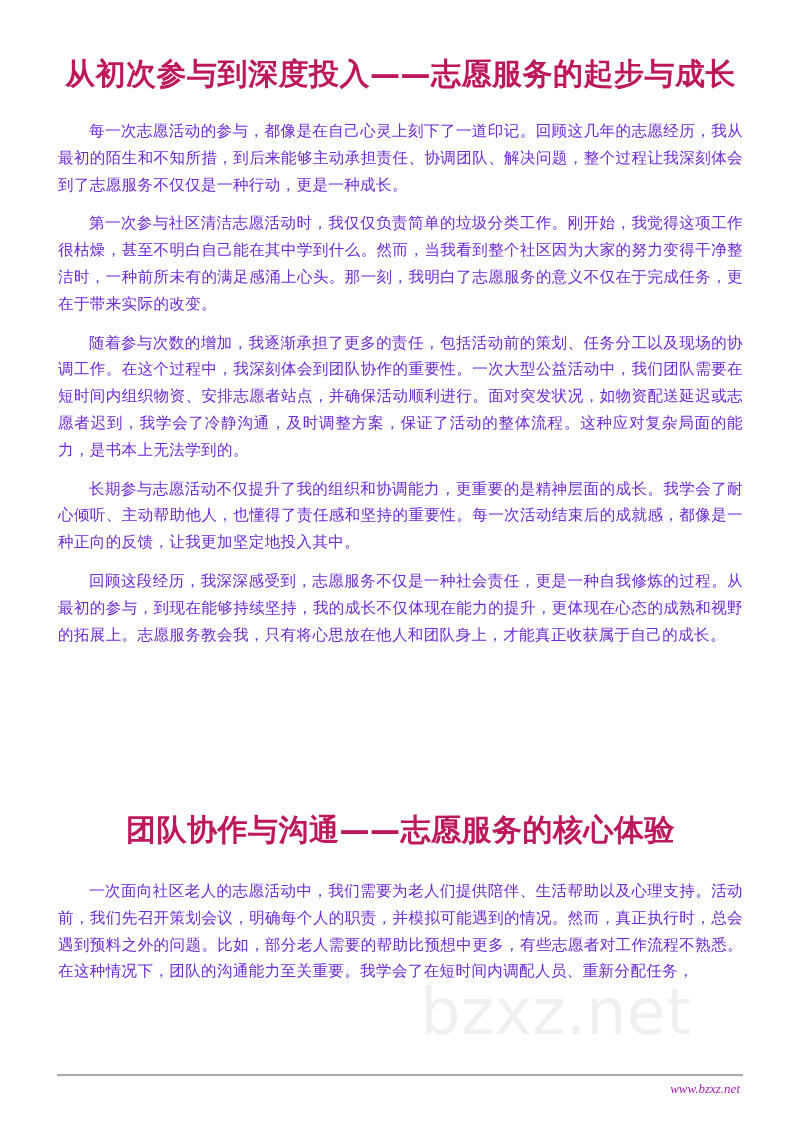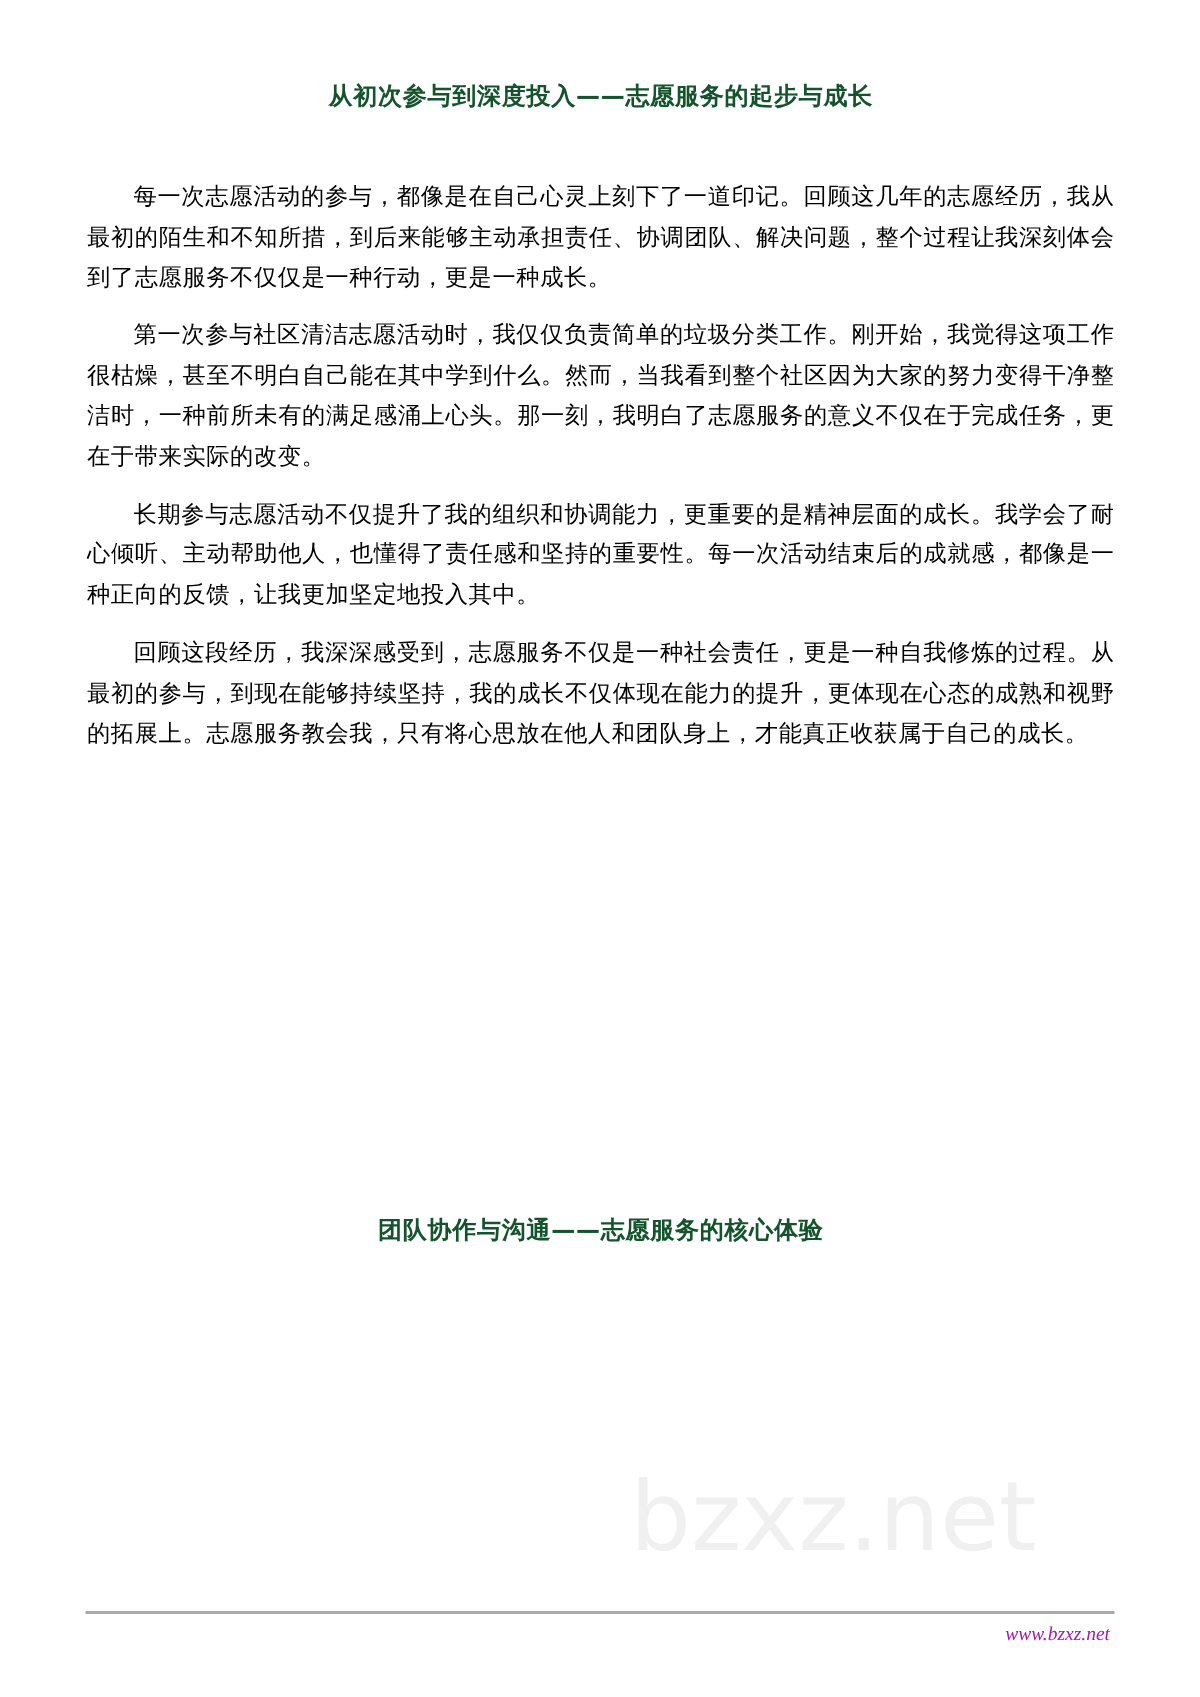--- a/index.html
+++ b/index.html
@@ -1,26 +1,26 @@
 <!DOCTYPE html>
 <html><head>
 <meta charset="utf-8">
 <style>
   html, body { margin: 0; padding: 0; background: #ffffff; }
   body { width: 800px; height: 1131px; position: relative; overflow: hidden; }
   .page { position: absolute; left: 58px; top: 0; width: 685px; color: #222; }
   .title {
     font-family: "DejaVu Sans", "Liberation Sans", sans-serif;
-    font-size: 16px; font-weight: bold; text-align: center; color: #14532d;
+    font-size: 30px; font-weight: bold; text-align: center; color: #be185d;
     margin: 0; letter-spacing: 0.5px;
   }
   .para {
     font-family: "DejaVu Serif", "Liberation Serif", serif;
     font-size: 15.5px; line-height: 26.8px; text-indent: 2em; margin: 0 0 12px 0;
-    text-align: justify; color: #000000; letter-spacing: 0.4px;
+    text-align: justify; color: #6d28d9; letter-spacing: 0.4px;
   }
   .sec1-title { position: absolute; top: 54px; left: 0; width: 685px; }
   .sec1-body { position: absolute; top: 118px; left: 0; width: 685px; }
   .sec2-title { position: absolute; top: 810px; left: 0; width: 685px; }
   .sec2-body { position: absolute; top: 878px; left: 0; width: 685px; }
   .footer-line { position: absolute; left: 57px; top: 1074px; width: 686px; height: 2px; background: #aaaaaa; }
   .footer-url {
     position: absolute; right: 60px; top: 1081px;
     font-family: "Liberation Serif", "DejaVu Serif", serif; font-style: italic;
     font-size: 13px; color: #a21caf;
@@ -31,24 +31,26 @@
   }
 </style>
 </head>
 <body>
 
 <div class="page">
   <h1 class="title sec1-title">从初次参与到深度投入——志愿服务的起步与成长</h1>
   <div class="sec1-body">
     <p class="para">每一次志愿活动的参与，都像是在自己心灵上刻下了一道印记。回顾这几年的志愿经历，我从最初的陌生和不知所措，到后来能够主动承担责任、协调团队、解决问题，整个过程让我深刻体会到了志愿服务不仅仅是一种行动，更是一种成长。</p>
     <p class="para">第一次参与社区清洁志愿活动时，我仅仅负责简单的垃圾分类工作。刚开始，我觉得这项工作很枯燥，甚至不明白自己能在其中学到什么。然而，当我看到整个社区因为大家的努力变得干净整洁时，一种前所未有的满足感涌上心头。那一刻，我明白了志愿服务的意义不仅在于完成任务，更在于带来实际的改变。</p>
+    <p class="para">随着参与次数的增加，我逐渐承担了更多的责任，包括活动前的策划、任务分工以及现场的协调工作。在这个过程中，我深刻体会到团队协作的重要性。一次大型公益活动中，我们团队需要在短时间内组织物资、安排志愿者站点，并确保活动顺利进行。面对突发状况，如物资配送延迟或志愿者迟到，我学会了冷静沟通，及时调整方案，保证了活动的整体流程。这种应对复杂局面的能力，是书本上无法学到的。</p>
     <p class="para">长期参与志愿活动不仅提升了我的组织和协调能力，更重要的是精神层面的成长。我学会了耐心倾听、主动帮助他人，也懂得了责任感和坚持的重要性。每一次活动结束后的成就感，都像是一种正向的反馈，让我更加坚定地投入其中。</p>
     <p class="para">回顾这段经历，我深深感受到，志愿服务不仅是一种社会责任，更是一种自我修炼的过程。从最初的参与，到现在能够持续坚持，我的成长不仅体现在能力的提升，更体现在心态的成熟和视野的拓展上。志愿服务教会我，只有将心思放在他人和团队身上，才能真正收获属于自己的成长。</p>
   </div>
 
   <h1 class="title sec2-title">团队协作与沟通——志愿服务的核心体验</h1>
   <div class="sec2-body">
+    <p class="para">一次面向社区老人的志愿活动中，我们需要为老人们提供陪伴、生活帮助以及心理支持。活动前，我们先召开策划会议，明确每个人的职责，并模拟可能遇到的情况。然而，真正执行时，总会遇到预料之外的问题。比如，部分老人需要的帮助比预想中更多，有些志愿者对工作流程不熟悉。在这种情况下，团队的沟通能力至关重要。我学会了在短时间内调配人员、重新分配任务，</p>
   </div>
 </div>
 
 <div class="watermark">bzxz.net</div>
 <div class="footer-line"></div>
 <div class="footer-url">www.bzxz.net</div>
 
 </body></html>

